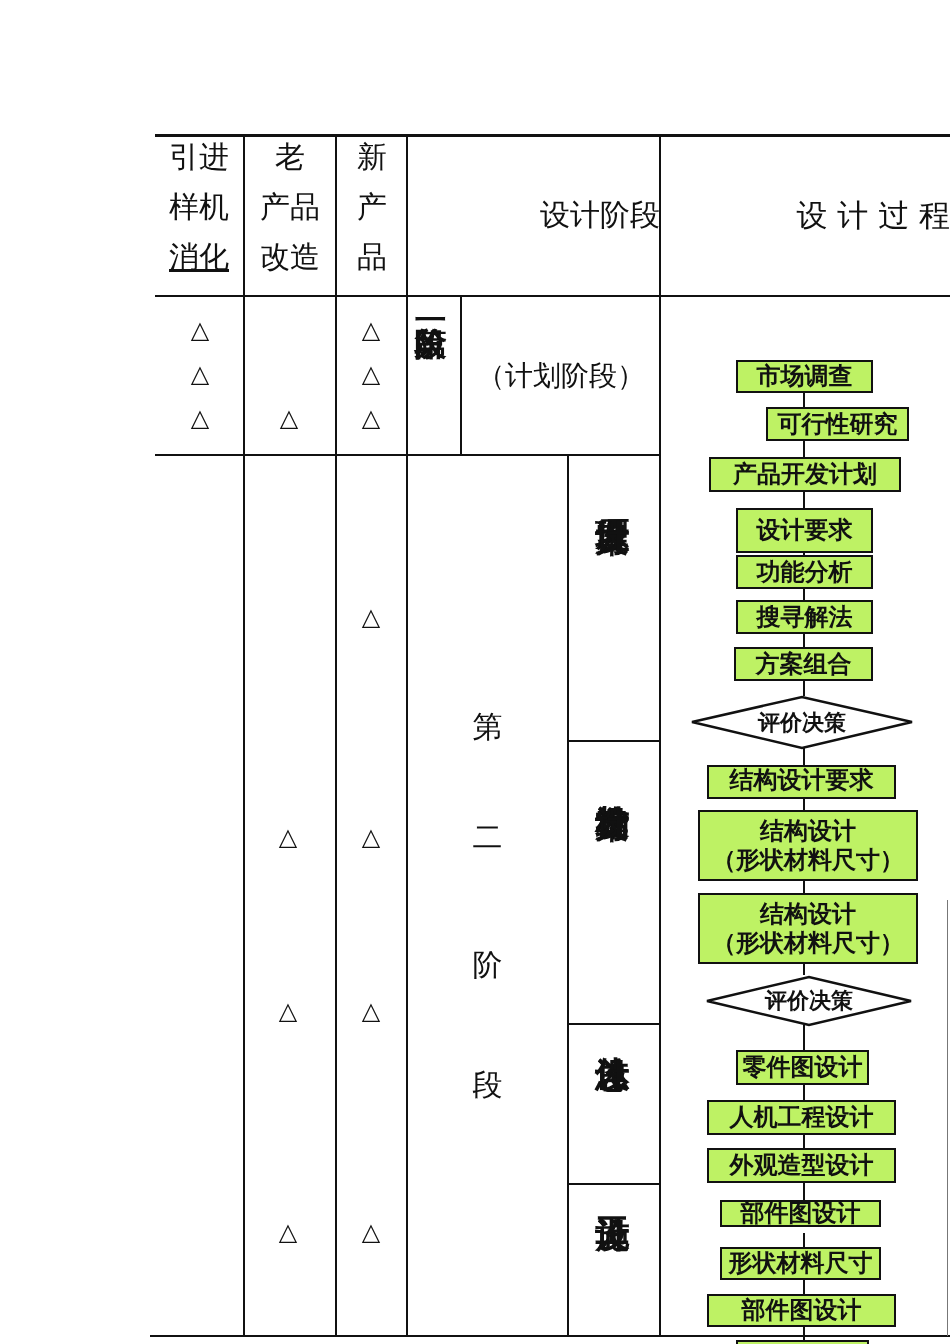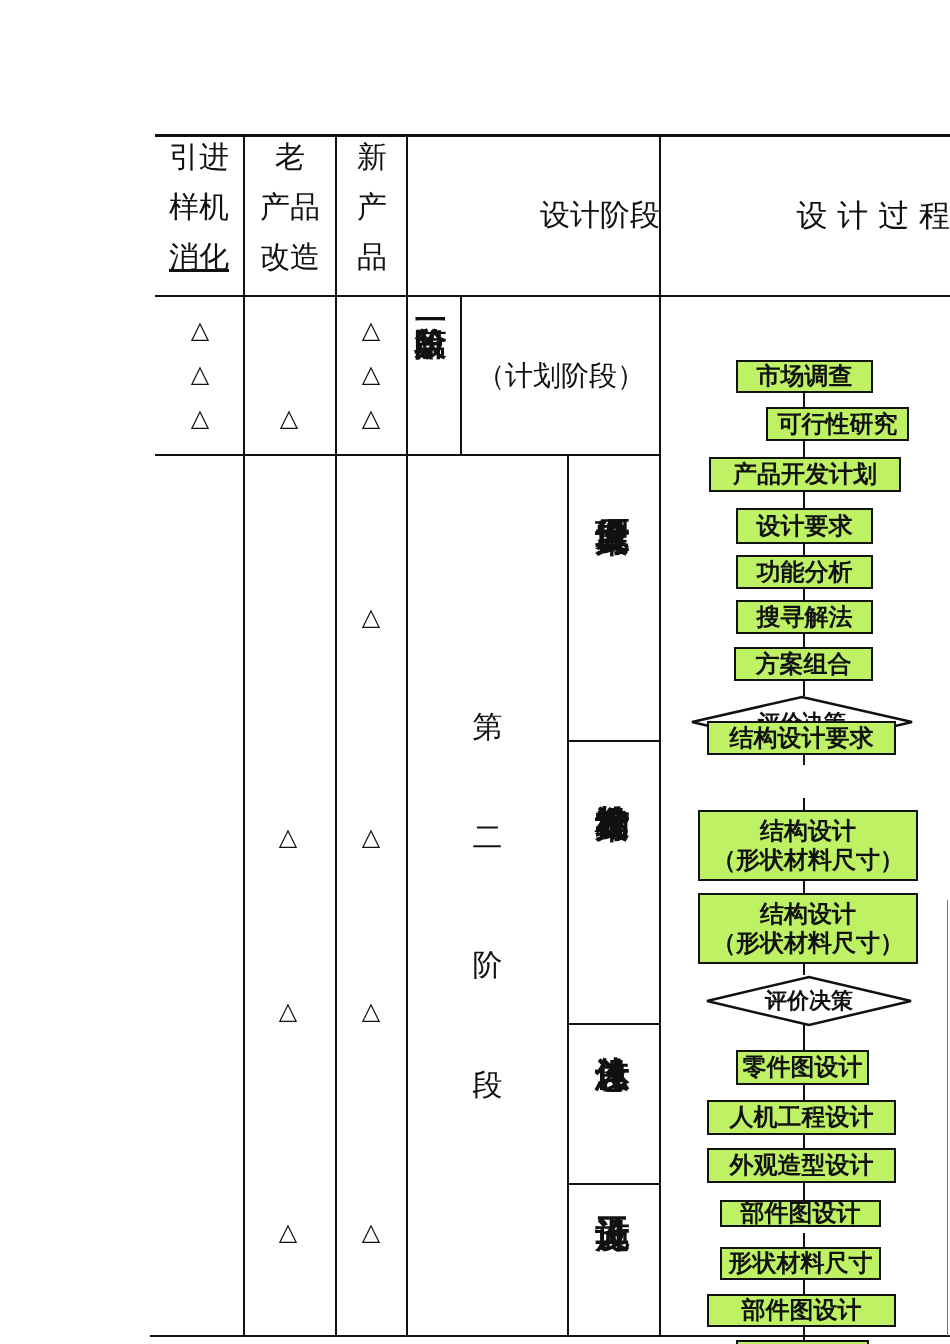--- a/index.html
+++ b/index.html
@@ -116,33 +116,33 @@
   <div class="conn" style="top:1085px; height:15px;"></div>
   <div class="conn" style="top:1135px; height:13px;"></div>
   <div class="conn" style="top:1183px; height:17px;"></div>
   <div class="conn" style="top:1233px; height:15px;"></div>
   <div class="conn" style="top:1280px; height:15px;"></div>
   <div class="conn" style="top:1326px; height:18px;"></div>
 
   <div class="box" style="left:736px; top:360px; width:137px; height:33px;">市场调查</div>
   <div class="box" style="left:722px; top:407px; width:143px; height:34px;margin-left:44px;">可行性研究</div>
   <div class="box" style="left:709px; top:457px; width:192px; height:35px;">产品开发计划</div>
-  <div class="box" style="left:736px; top:508px; width:137px; height:36px;">设计要求</div>
+  <div class="box" style="left:736px; top:508px; width:137px; height:45px;">设计要求</div>
   <div class="box" style="left:736px; top:555px; width:137px; height:34px;">功能分析</div>
   <div class="box" style="left:736px; top:600px; width:137px; height:34px;">搜寻解法</div>
   <div class="box" style="left:734px; top:647px; width:139px; height:34px;">方案组合</div>
 
   <div class="diamond" style="left:690px; top:695px; width:224px; height:55px;">
     <svg width="224" height="55">
       <polygon points="2,27 112,2 222,27 112,53" fill="#fff" stroke="#111" stroke-width="2.5"></polygon>
     </svg>
     <span>评价决策</span>
   </div>
 
-  <div class="box" style="left:707px; top:721px; width:189px; height:34px;">结构设计要求</div>
+  <div class="box" style="left:707px; top:765px; width:189px; height:34px;font-family:Liberation Mono, monospace;">结构设计要求</div>
   <div class="box two" style="left:698px; top:810px; width:220px; height:71px;">
     <div>结构设计</div>
     <div>（形状材料尺寸）</div>
   </div>
   <div class="box two" style="left:698px; top:893px; width:220px; height:71px;">
     <div>结构设计</div>
     <div>（形状材料尺寸）</div>
   </div>
 
   <div class="diamond" style="left:705px; top:975px; width:208px; height:52px;">

